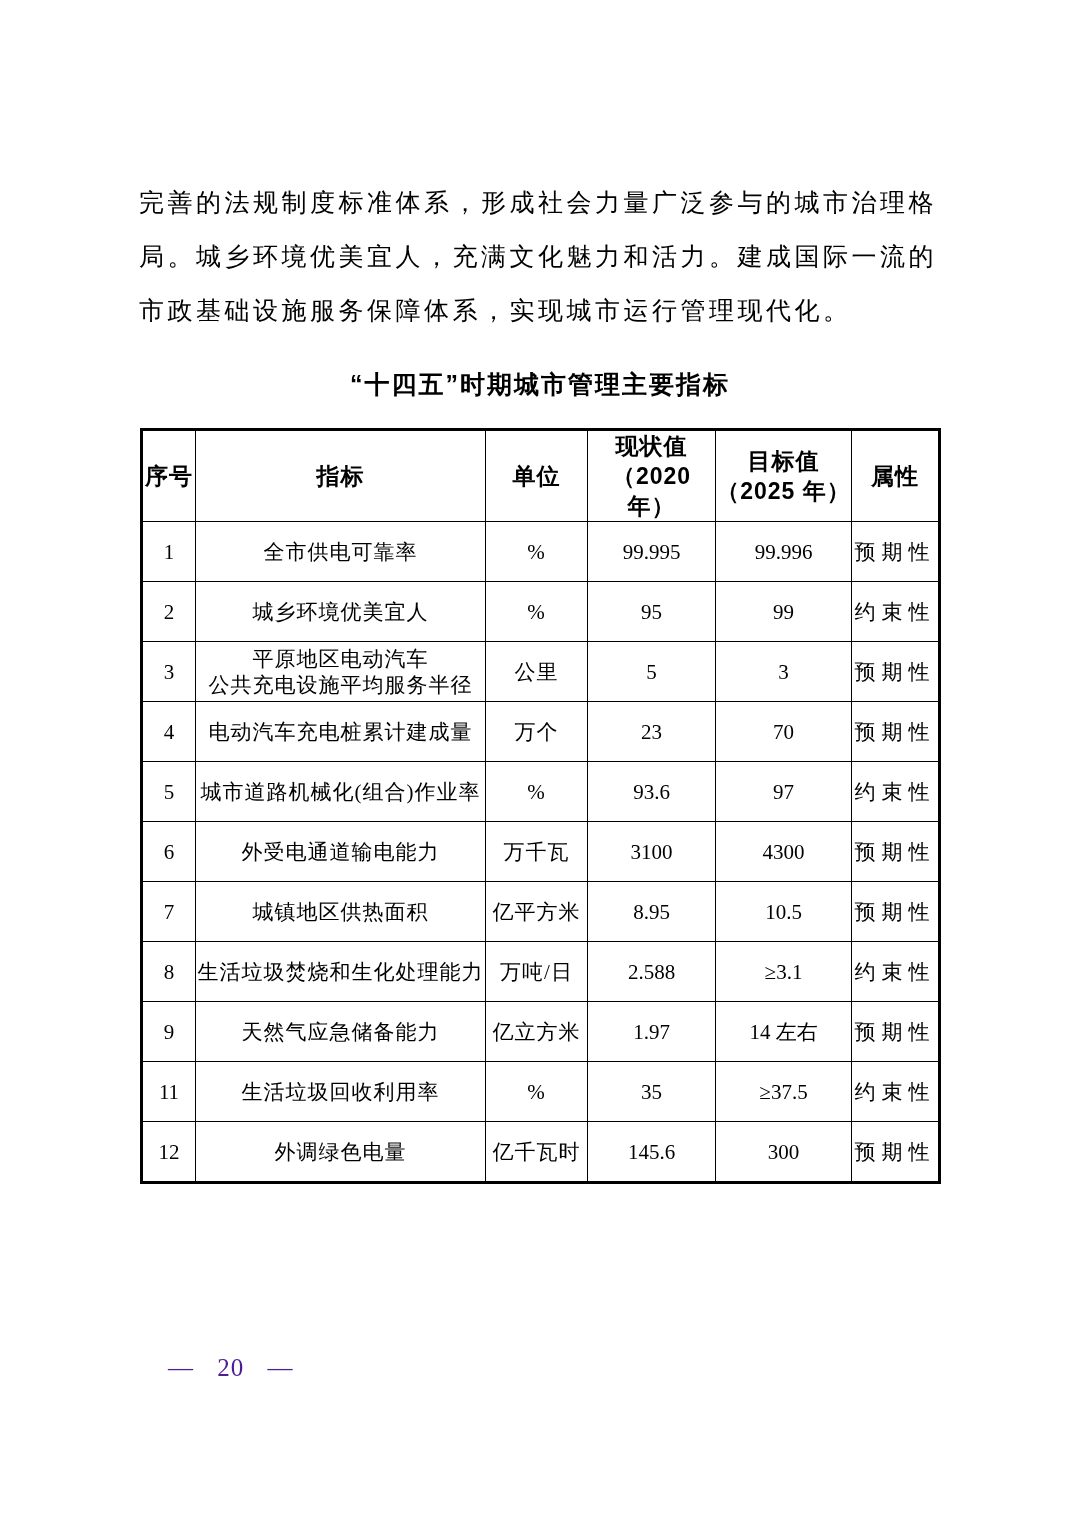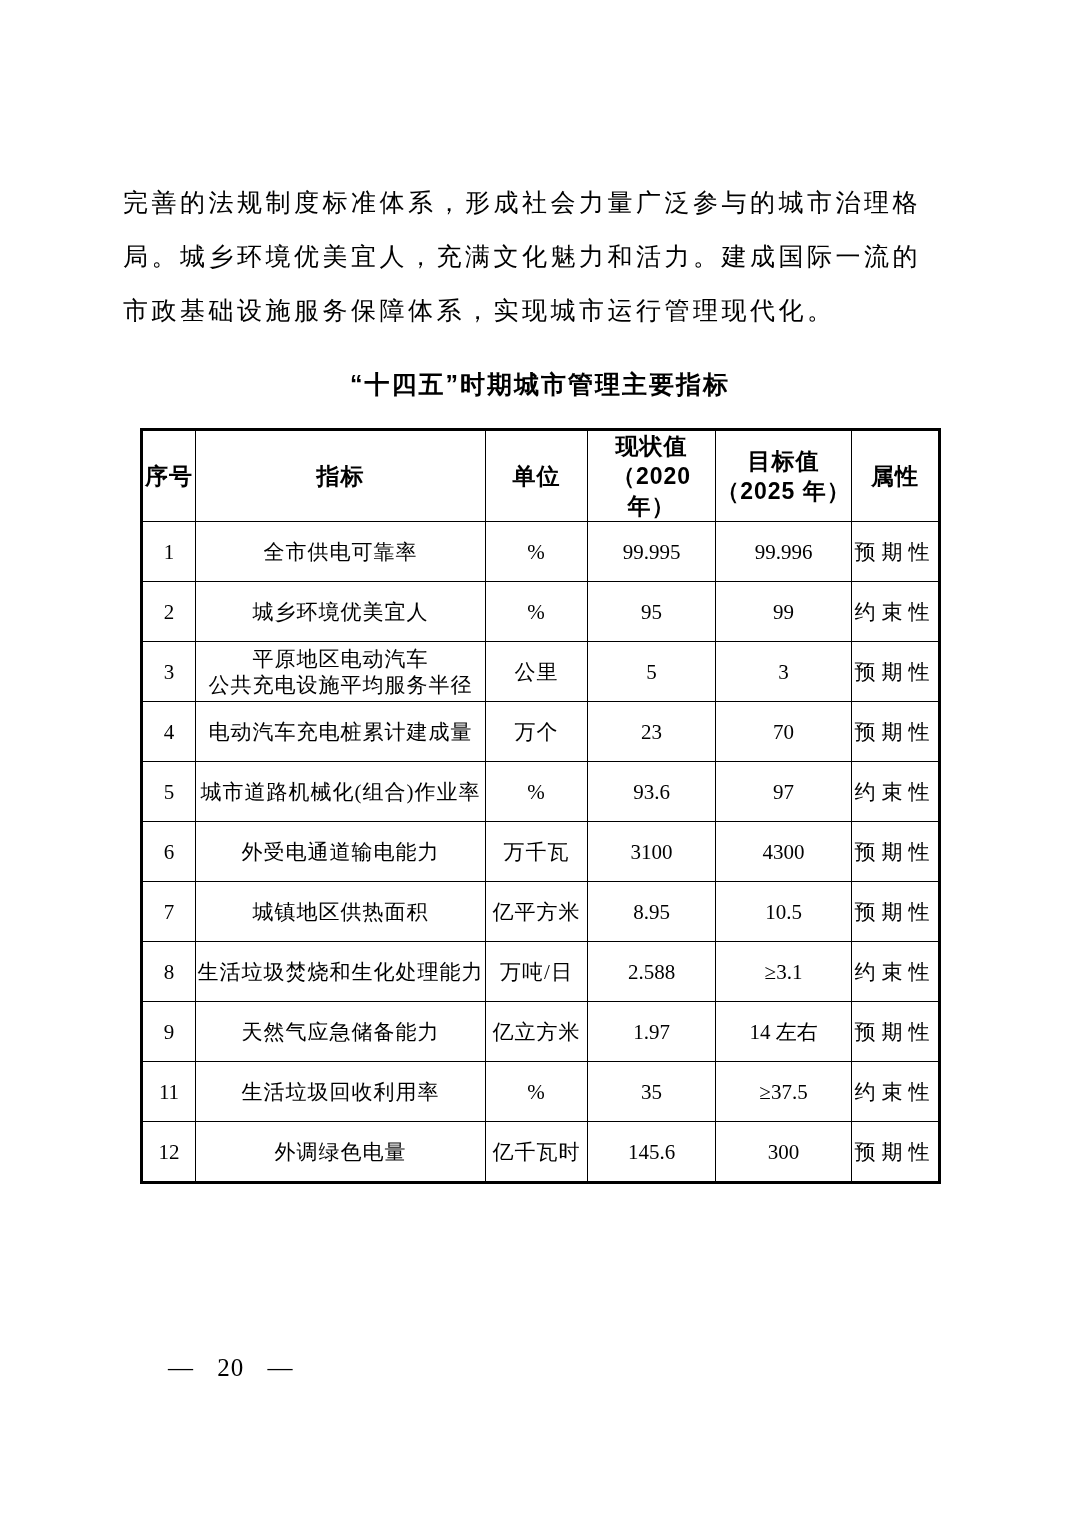--- a/index.html
+++ b/index.html
@@ -8,21 +8,21 @@
     width:1080px; height:1527px;
     margin:0 auto;
     background:#ffffff;
     color:#000000;
     font-family:"Liberation Serif","DejaVu Serif",serif;
     overflow:hidden;
   }
   
   .paragraph {
     position:absolute;
-    left:123px; top:176px; width:810px;
+    left:139px; top:176px; width:810px;
   }
   .para-line {
     height:54px; line-height:54px;
     font-size:25px;
     letter-spacing:3.5px;
     white-space:nowrap;
   }
   
   .table-title {
     position:absolute;
@@ -69,21 +69,21 @@
   td.col-indicator { letter-spacing:1px; padding-left:1px; }
   td.col-unit      { letter-spacing:1px; }
   td.col-attribute { letter-spacing:6px; padding-left:6px; }
   
   .page-number {
     position:absolute;
     left:168px; top:1354px;
     font-size:25px;
     word-spacing:16px;
     letter-spacing:1px;
-    color:#000000;
+    color:#4c1d95;
   }
 </style>
 </head>
 <body>
 
 <div class="page">
 
   <div class="paragraph">
     <div class="para-line">完善的法规制度标准体系，形成社会力量广泛参与的城市治理格</div>
     <div class="para-line">局。城乡环境优美宜人，充满文化魅力和活力。建成国际一流的</div>

